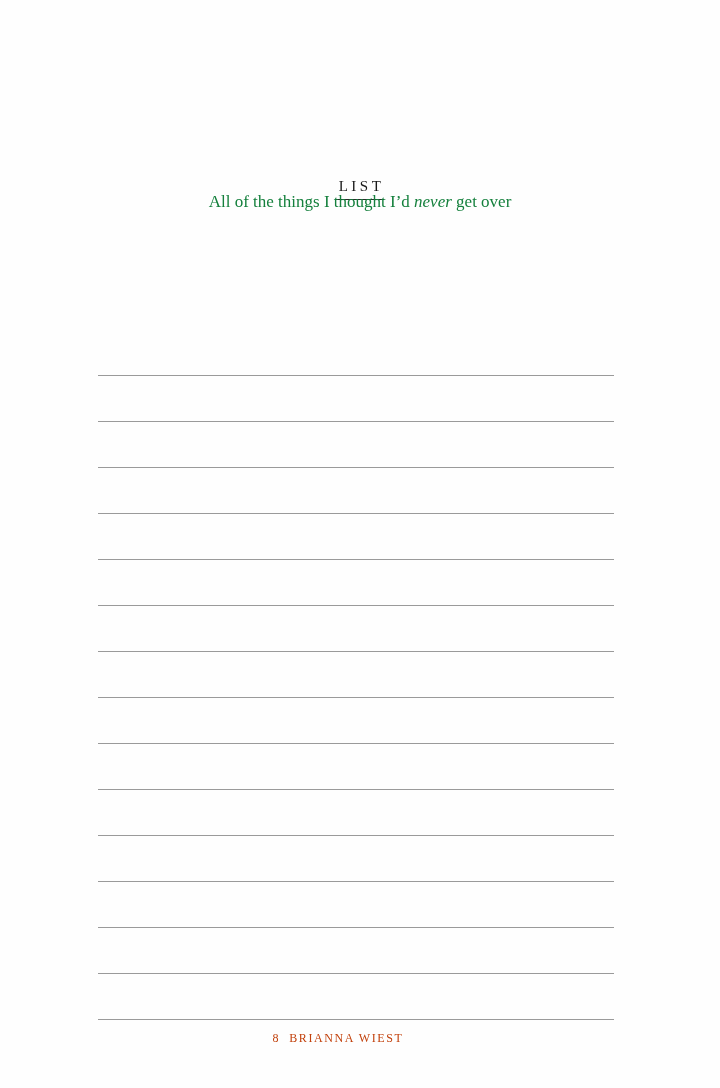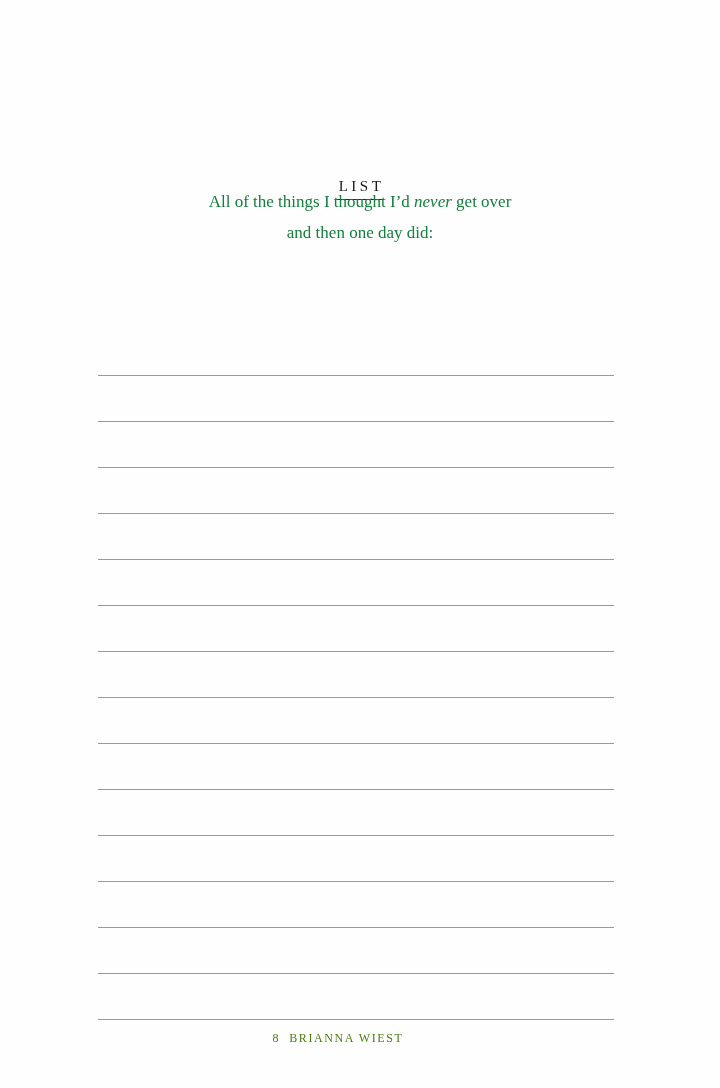--- a/index.html
+++ b/index.html
@@ -66,38 +66,37 @@
   }
   .footer {
     position: absolute;
     bottom: 42px;
     left: 0;
     width: 676px;
     text-align: center;
     font-family: "Liberation Serif", serif;
     font-size: 12px;
     letter-spacing: 1.6px;
-    color: #4d7c0f;
+    color: #c2410c;
   }
   .footer .pagenum {
     margin-right: 9px;
   }
 </style>
 </head>
 <body>
 
 <div class="page">
 
   <div class="section-label">
     <span>LIST</span>
   </div>
 
   <div class="prompt">
     <span>All of the things I thought I’d </span><span class="em">never</span><span> get over</span><br>
-    <span>and then one day did:</span>
   </div>
 
   <div class="lines">
     <div class="line"></div>
     <div class="line"></div>
     <div class="line"></div>
     <div class="line"></div>
     <div class="line"></div>
     <div class="line"></div>
     <div class="line"></div>

